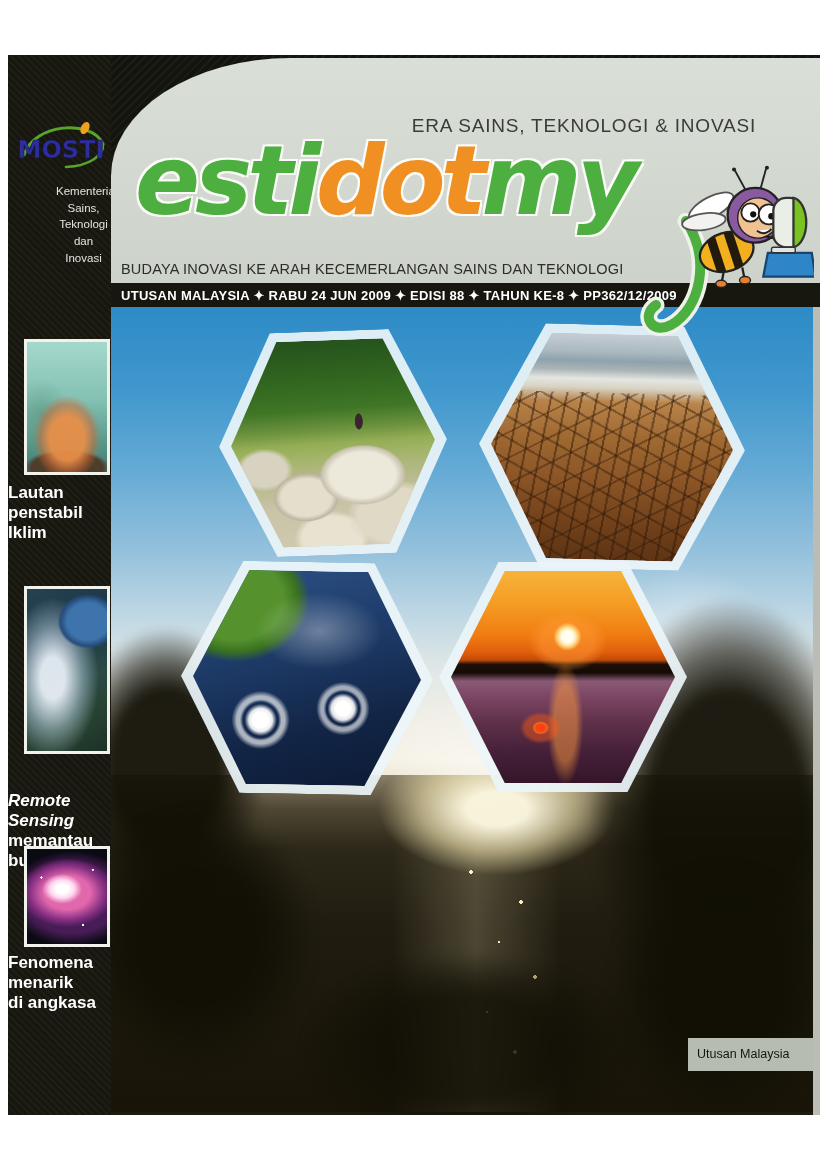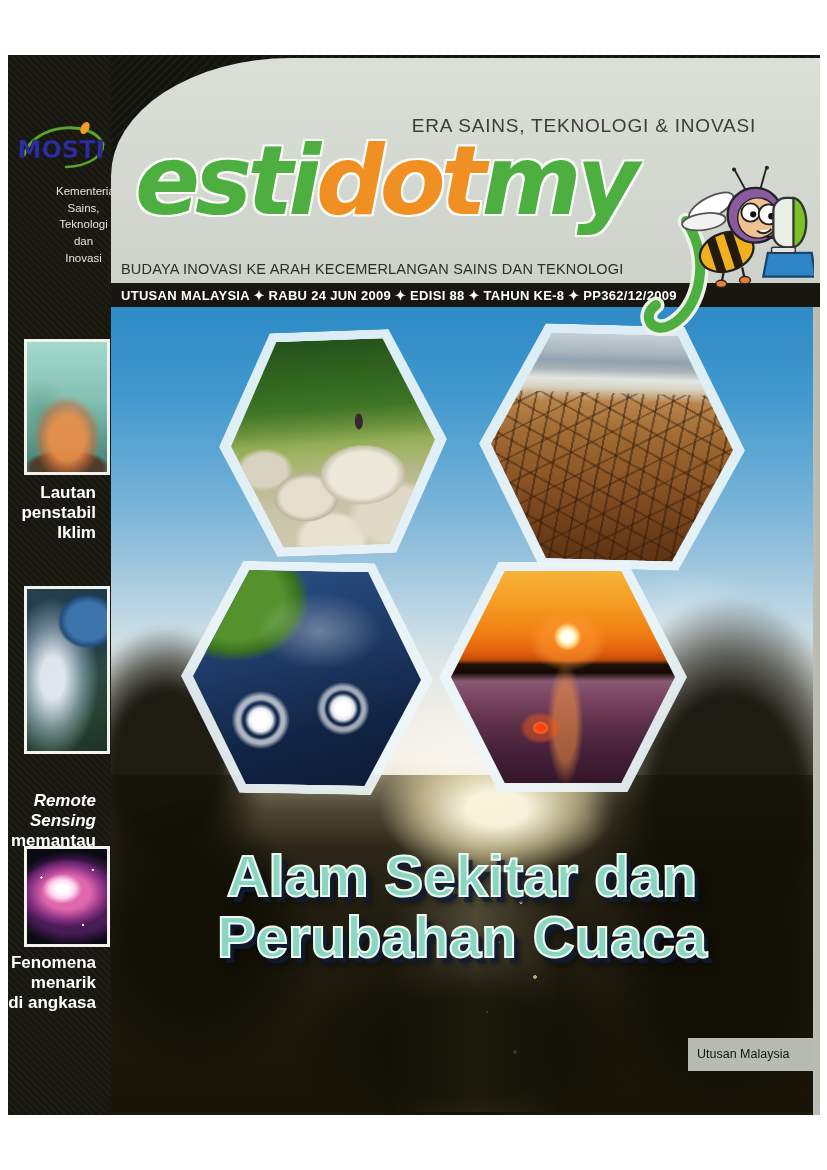--- a/index.html
+++ b/index.html
@@ -25,21 +25,21 @@
     radial-gradient(66px 115px at 32% 55%,rgba(242,248,255,.9) 0 18%,rgba(200,222,238,.45) 45%,transparent 70%),
     linear-gradient(150deg,#26424f 0%,#1b3546 35%,#2b4b45 60%,#254130 80%,#1d3129 100%);}
   .ph-nebula{top:791px;height:95px;background:
     radial-gradient(2px 2px at 82% 22%,#fff 50%,transparent 60%),
     radial-gradient(2px 2px at 70% 80%,#fff 50%,transparent 60%),
     radial-gradient(2px 2px at 18% 30%,#fff 50%,transparent 60%),
     radial-gradient(32px 24px at 44% 42%,#ffffff 0 18%,#ffd9ef 38%,transparent 62%),
     radial-gradient(58px 42px at 50% 46%,rgba(242,112,182,.9) 0 40%,rgba(185,62,165,.55) 65%,transparent 82%),
     radial-gradient(78px 58px at 56% 52%,rgba(122,42,142,.55) 0 60%,transparent 82%),
     #0a0a12;}
-  .caption{position:absolute;left:0;right:0;padding-right:15px;text-align:right;
+  .caption{position:absolute;left:0;right:0;padding-right:15px;text-align:left;
     color:#ffffff;font-weight:bold;font-size:17px;line-height:1.18;}
   .cap1{top:428px;} .cap2{top:736px;} .cap3{top:898px;}
   .cap-line{display:block;} .cap-italic{font-style:italic;}
 
   
   .main{flex:1;position:relative;background:#b9bdb5;display:flex;flex-direction:column;}
 
   
   .masthead{height:228px;position:relative;background:#14140e;
     background-image:repeating-linear-gradient(-45deg,rgba(255,255,255,.04) 0 2px,transparent 2px 6px);
@@ -247,23 +247,19 @@
         <div class="hex-inner"></div>
       </div>
       <div class="hex hx-sunset">
         <div class="hex-inner"></div>
       </div>
 
       <div class="tree t2"></div>
       <div class="tree t4"></div>
       <div class="tree t5"></div>
 
-      <div class="cover-title">
-        <div class="ct1">Alam Sekitar dan</div>
-        <div class="ct2">Perubahan Cuaca</div>
-      </div>
 
       <div class="corner-label">
         <span class="cl-line">Utusan Malaysia</span>
       </div>
     </div>
   </div>
 </div>
 
 </body></html>

